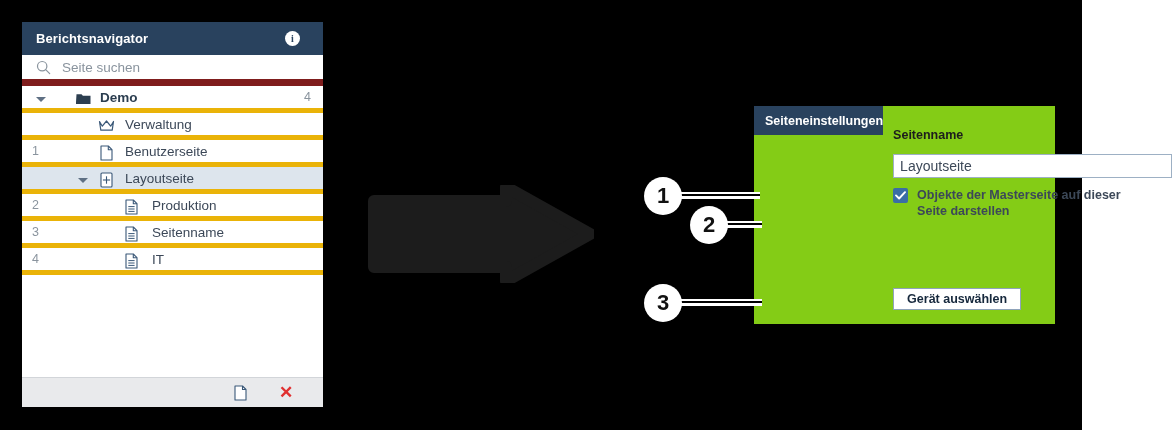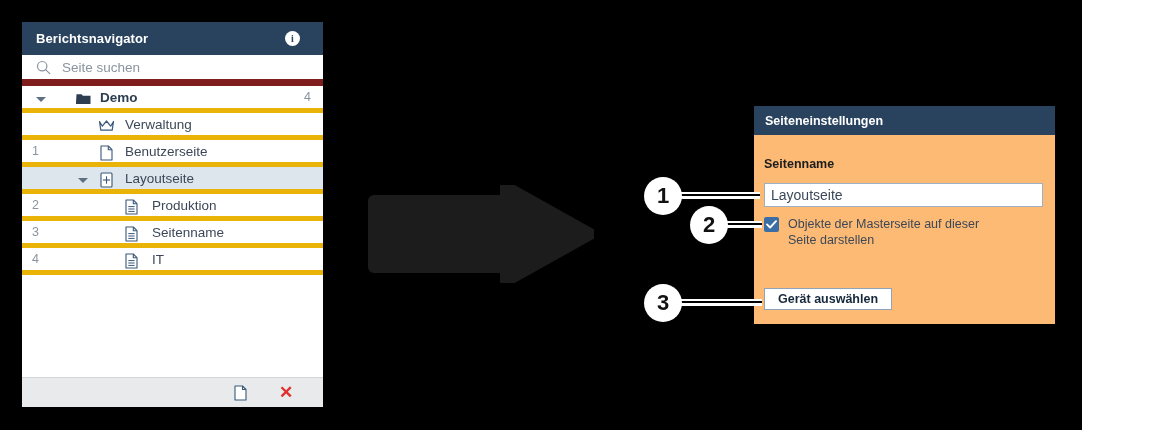--- a/index.html
+++ b/index.html
@@ -179,23 +179,23 @@
     position: absolute;
     left: 368px; top: 185px;
     width: 226px; height: 98px;
   }
 
   
   #page-settings {
     position: absolute;
     left: 754px; top: 106px;
     width: 301px; height: 218px;
-    background: #fdba74;
-    display: flex;
-    flex-direction: column;
+    background: #84cc16;
+    display: flex;
+    flex-direction: row;
   }
   .dlg-header {
     height: 29px;
     background: #29425e;
     display: flex;
     align-items: center;
     padding-left: 11px;
     flex: 0 0 auto;
   }
   .dlg-title {
@@ -224,20 +224,21 @@
     padding-left: 6px;
     font-size: 14px;
     color: #3c4858;
     cursor: text;
   }
   .check-row {
     margin-top: 9px;
     display: flex;
     align-items: flex-start;
     width: 246px;
+    font-weight: bold;
   }
   .checkbox {
     flex: 0 0 auto;
     width: 15px; height: 15px;
     background: #3a6ea5;
     border-radius: 2px;
     display: flex;
     align-items: center;
     justify-content: center;
     margin-top: 1px;

